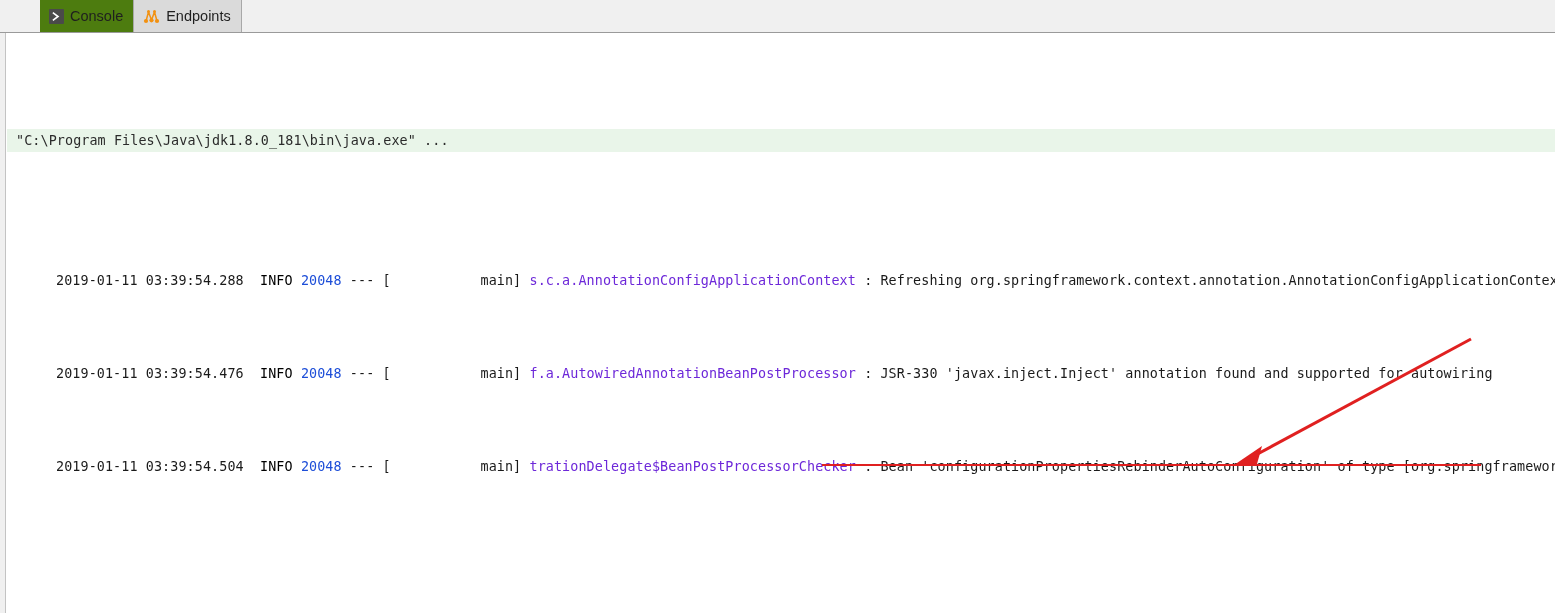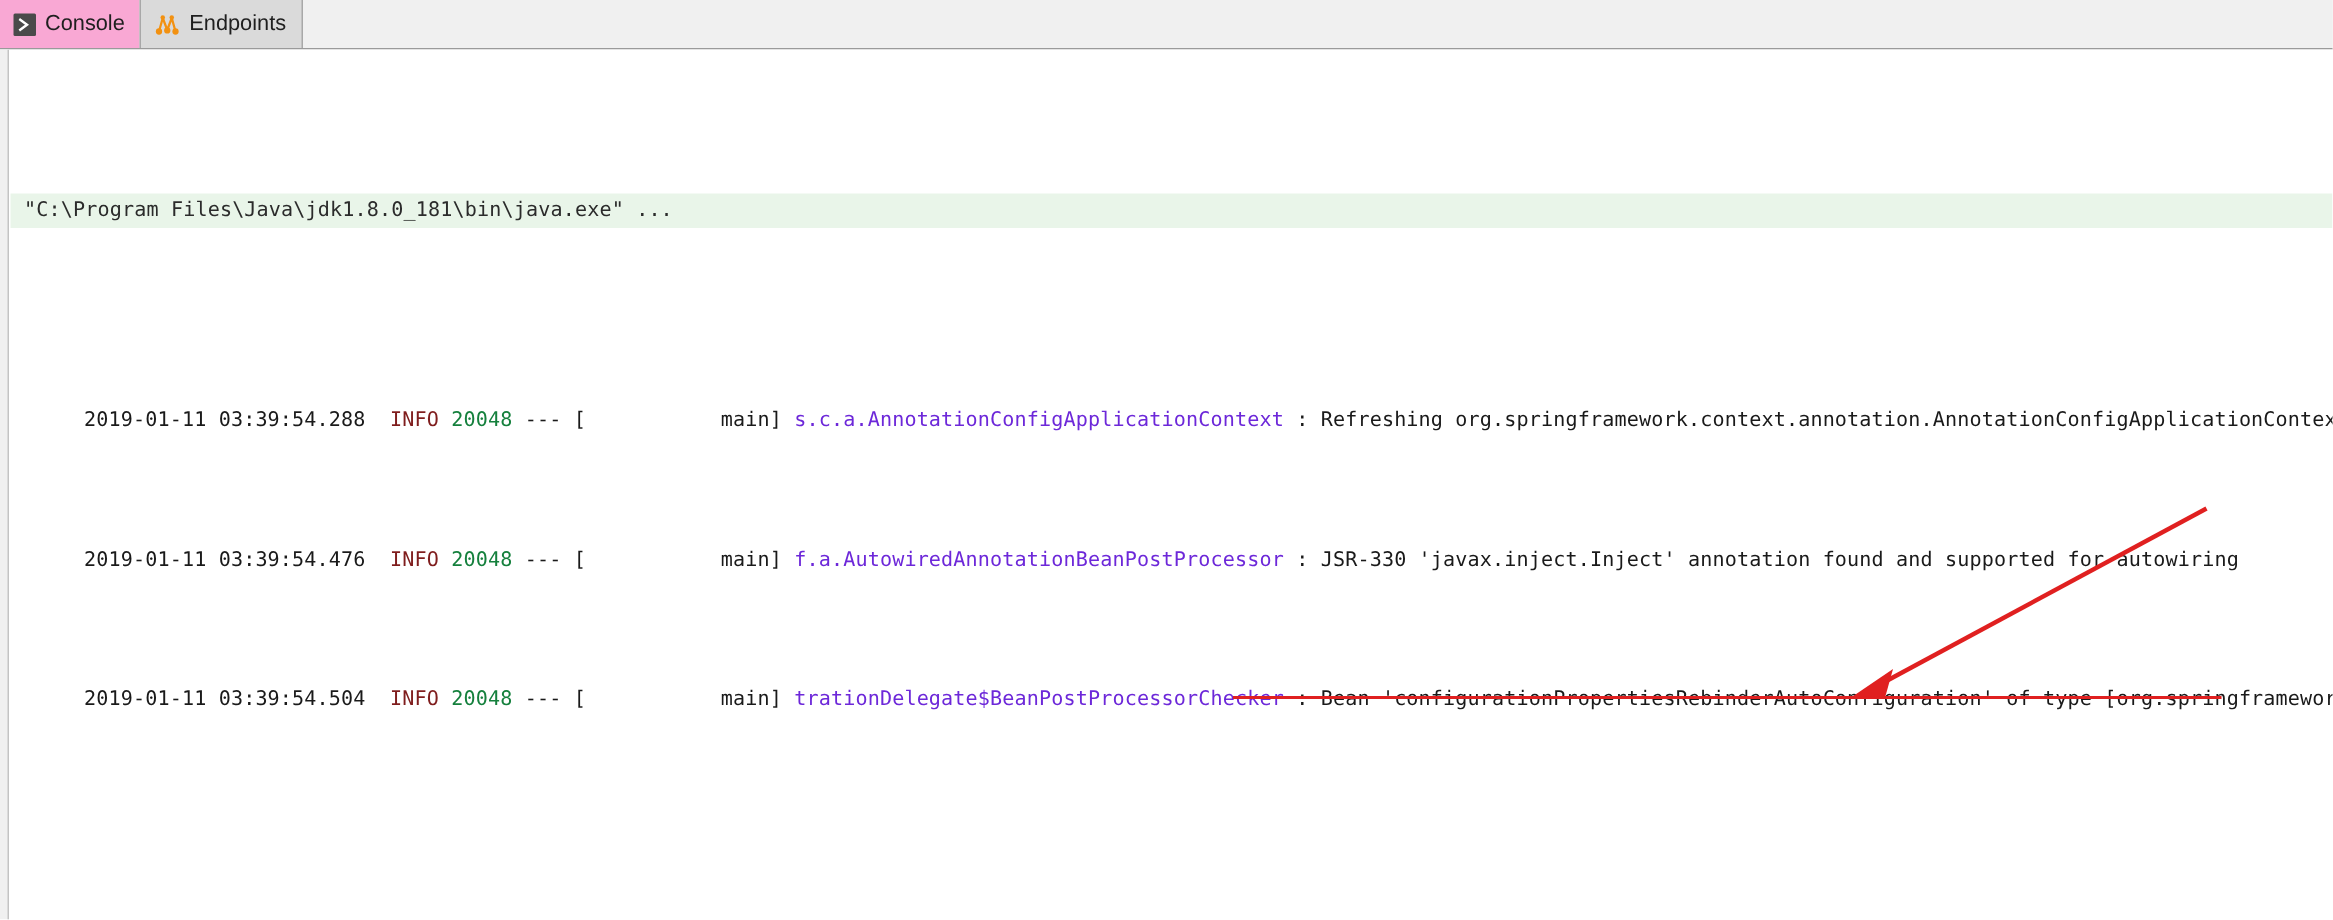--- a/index.html
+++ b/index.html
@@ -29,21 +29,22 @@
     align-items: center;
     gap: 6px;
     padding: 0 10px 0 9px;
     font-family: "Liberation Sans", sans-serif;
     font-size: 14.5px;
     color: #1f1f1f;
     box-sizing: border-box;
     cursor: default;
   }
   .tab.inactive {
-    background: #f9a8d4;
+    background: #4d7c0f;
+    margin-left: 40px;
   }
   .tab.active {
     background: #dadada;
     border-left: 1px solid #a8a8a8;
     border-right: 1px solid #a8a8a8;
   }
   .tab-label { white-space: nowrap; line-height: 1; }
 
   
   .console-icon {
@@ -90,22 +91,22 @@
     color: #1a1a1a;
     white-space: pre;
     letter-spacing: 0.1px;
   }
   .line { height: 23.3px; white-space: pre; }
   .line.blank { color: transparent; }
 
   .cmd { background: #e9f5e9; padding-left: 9px; color: #2b2b2b; }
 
   .ts   { color: #1a1a1a; margin-top: 31px; }
-  .lvl  { color: #7f1d1d; }
-  .pid  { color: #15803d; }
+  .lvl  { color: #000000; }
+  .pid  { color: #1d4ed8; }
   .dash { color: #1a1a1a; }
   .logger { color: #6d28d9; }
   .msg  { color: #1a1a1a; }
 
   .hl-underline {
     position: absolute;
     background: #e02020;
     height: 2px;
   }
 

